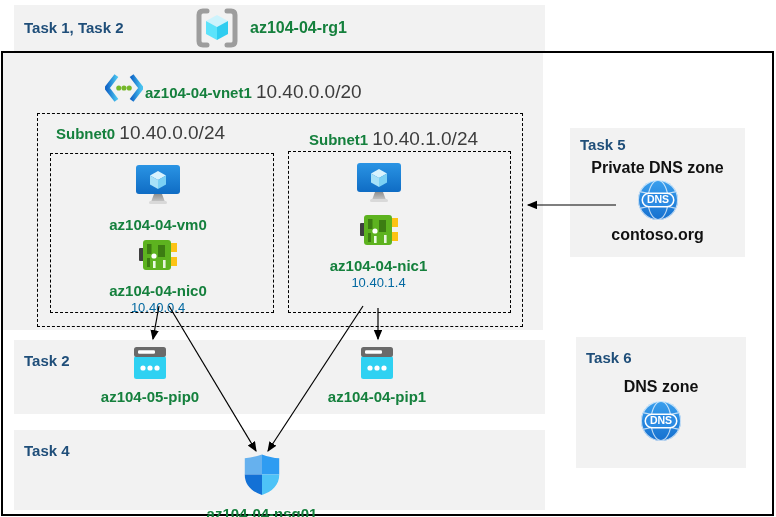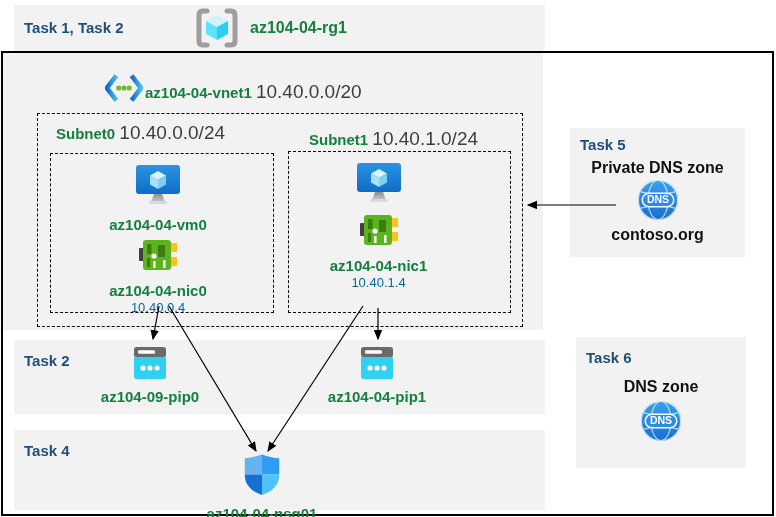--- a/index.html
+++ b/index.html
@@ -169,21 +169,21 @@
       <span>
         <svg width="36" height="32" viewBox="0 0 36 32">
           <rect x="2" y="9" width="32" height="23" rx="2.5" fill="#2fd1f2"></rect>
           <rect x="2" y="0" width="32" height="10" rx="2.5" fill="#6a6a6a"></rect>
           <rect x="6" y="3.2" width="17" height="3.6" rx="1.2" fill="#ffffff"></rect>
           <circle cx="11" cy="21" r="2.6" fill="#ffffff"></circle>
           <circle cx="18" cy="21" r="2.6" fill="#ffffff"></circle>
           <circle cx="25" cy="21" r="2.6" fill="#ffffff"></circle>
         </svg>
       </span>
-      <span class="name">az104-09-pip0</span>
+      <span class="name">az104-05-pip0</span>
     </div>
     <div class="res-group center-col" style="left:298px; top:7px; width:130px;">
       <span>
         <svg width="36" height="32" viewBox="0 0 36 32">
           <rect x="2" y="9" width="32" height="23" rx="2.5" fill="#2fd1f2"></rect>
           <rect x="2" y="0" width="32" height="10" rx="2.5" fill="#6a6a6a"></rect>
           <rect x="6" y="3.2" width="17" height="3.6" rx="1.2" fill="#ffffff"></rect>
           <circle cx="11" cy="21" r="2.6" fill="#ffffff"></circle>
           <circle cx="18" cy="21" r="2.6" fill="#ffffff"></circle>
           <circle cx="25" cy="21" r="2.6" fill="#ffffff"></circle>

